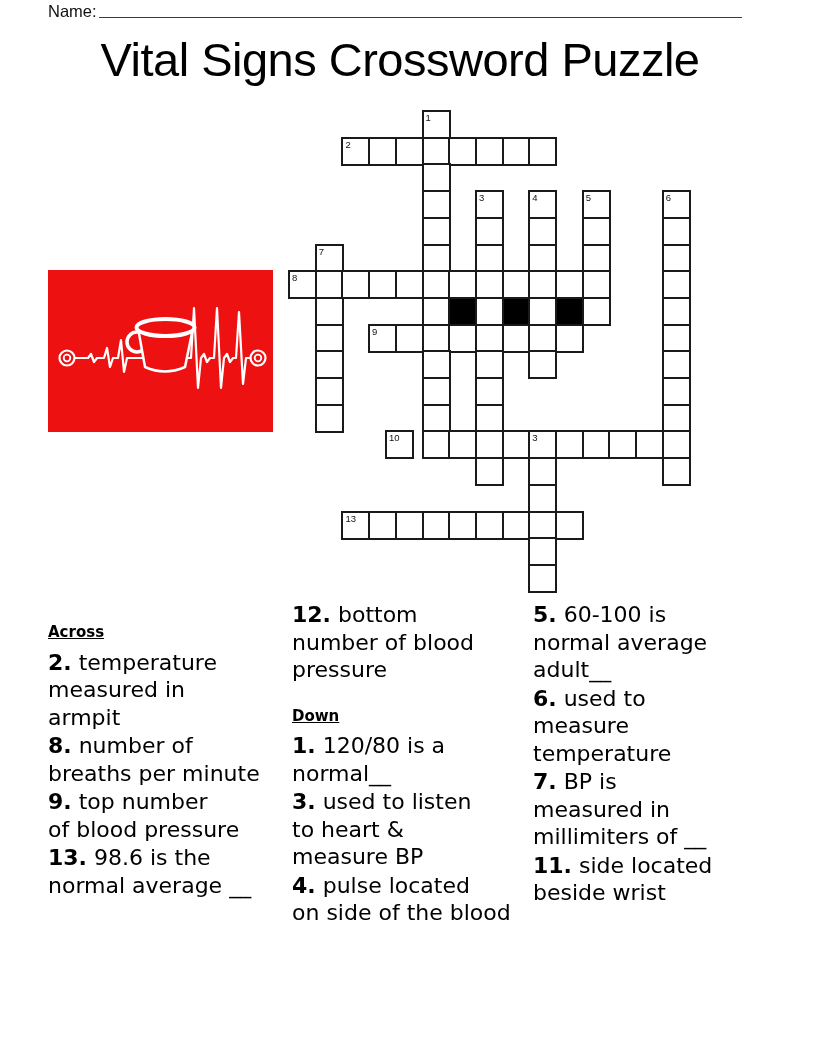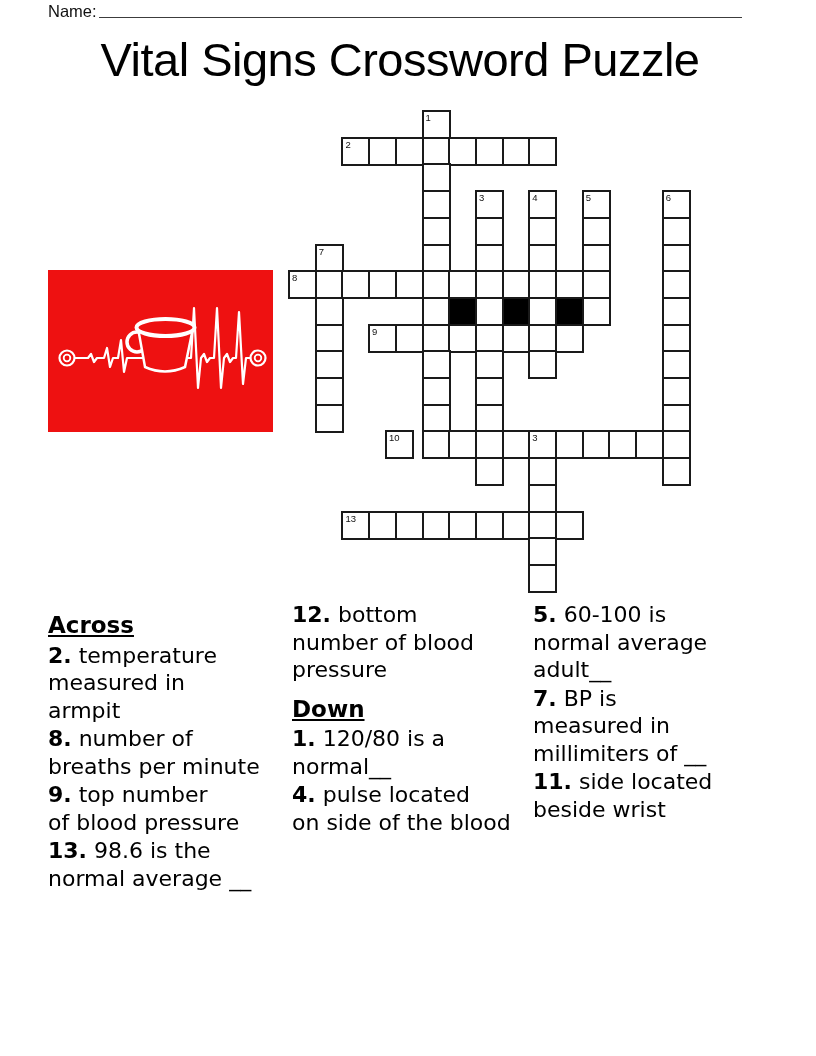--- a/index.html
+++ b/index.html
@@ -17,22 +17,22 @@
   .cell{position:absolute;width:29px;height:29px;box-sizing:border-box;
         border:2px solid #1a1a1a;background:#fff;}
   .cell.black{background:#000;}
   .num{position:absolute;left:2px;top:0px;font-family:"Liberation Sans",sans-serif;
         font-size:9.5px;line-height:11px;color:#111;}
   .ekg{position:absolute;left:48px;top:270px;}
   .clue-col{position:absolute;top:600px;}
   .col1{left:48px;width:240px;}
   .col2{left:292px;width:240px;}
   .col3{left:533px;width:268px;}
-  .clue-heading{font-size:23px;font-weight:bold;text-decoration:underline;
-        line-height:27.5px;margin:12px 0 2px 0;}
+  .clue-heading{font-size:15px;font-weight:bold;text-decoration:underline;
+        line-height:27.5px;margin:19px 0 2px 0;}
   .clue{font-size:22px;line-height:27.5px;margin:1px 0;}
   .clue b{font-weight:bold;}
   .clue span{white-space:pre-line;}
 </style>
 </head>
 <body>
 
 <div class="page">
 
   <div class="name-label">Name:</div>
@@ -196,27 +196,33 @@
       <div class="clue"><b>13.</b><span> 98.6 is the
 normal average __</span></div>
     </div>
   <div class="clue-col col2">
       <div class="clue"><b>12.</b><span> bottom
 number of blood
 pressure</span></div>
       <div class="clue-heading">Down</div>
       <div class="clue"><b>1.</b><span> 120/80 is a
 normal__</span></div>
+      <div class="clue"><b>3.</b><span> used to listen
+to heart &amp;
+measure BP</span></div>
       <div class="clue"><b>4.</b><span> pulse located
 on side of the blood</span></div>
     </div>
   <div class="clue-col col3">
       <div class="clue"><b>5.</b><span> 60-100 is
 normal average
 adult__</span></div>
+      <div class="clue"><b>6.</b><span> used to
+measure
+temperature</span></div>
       <div class="clue"><b>7.</b><span> BP is
 measured in
 millimiters of __</span></div>
       <div class="clue"><b>11.</b><span> side located
 beside wrist</span></div>
     </div>
 
 </div>
 
 </body></html>

